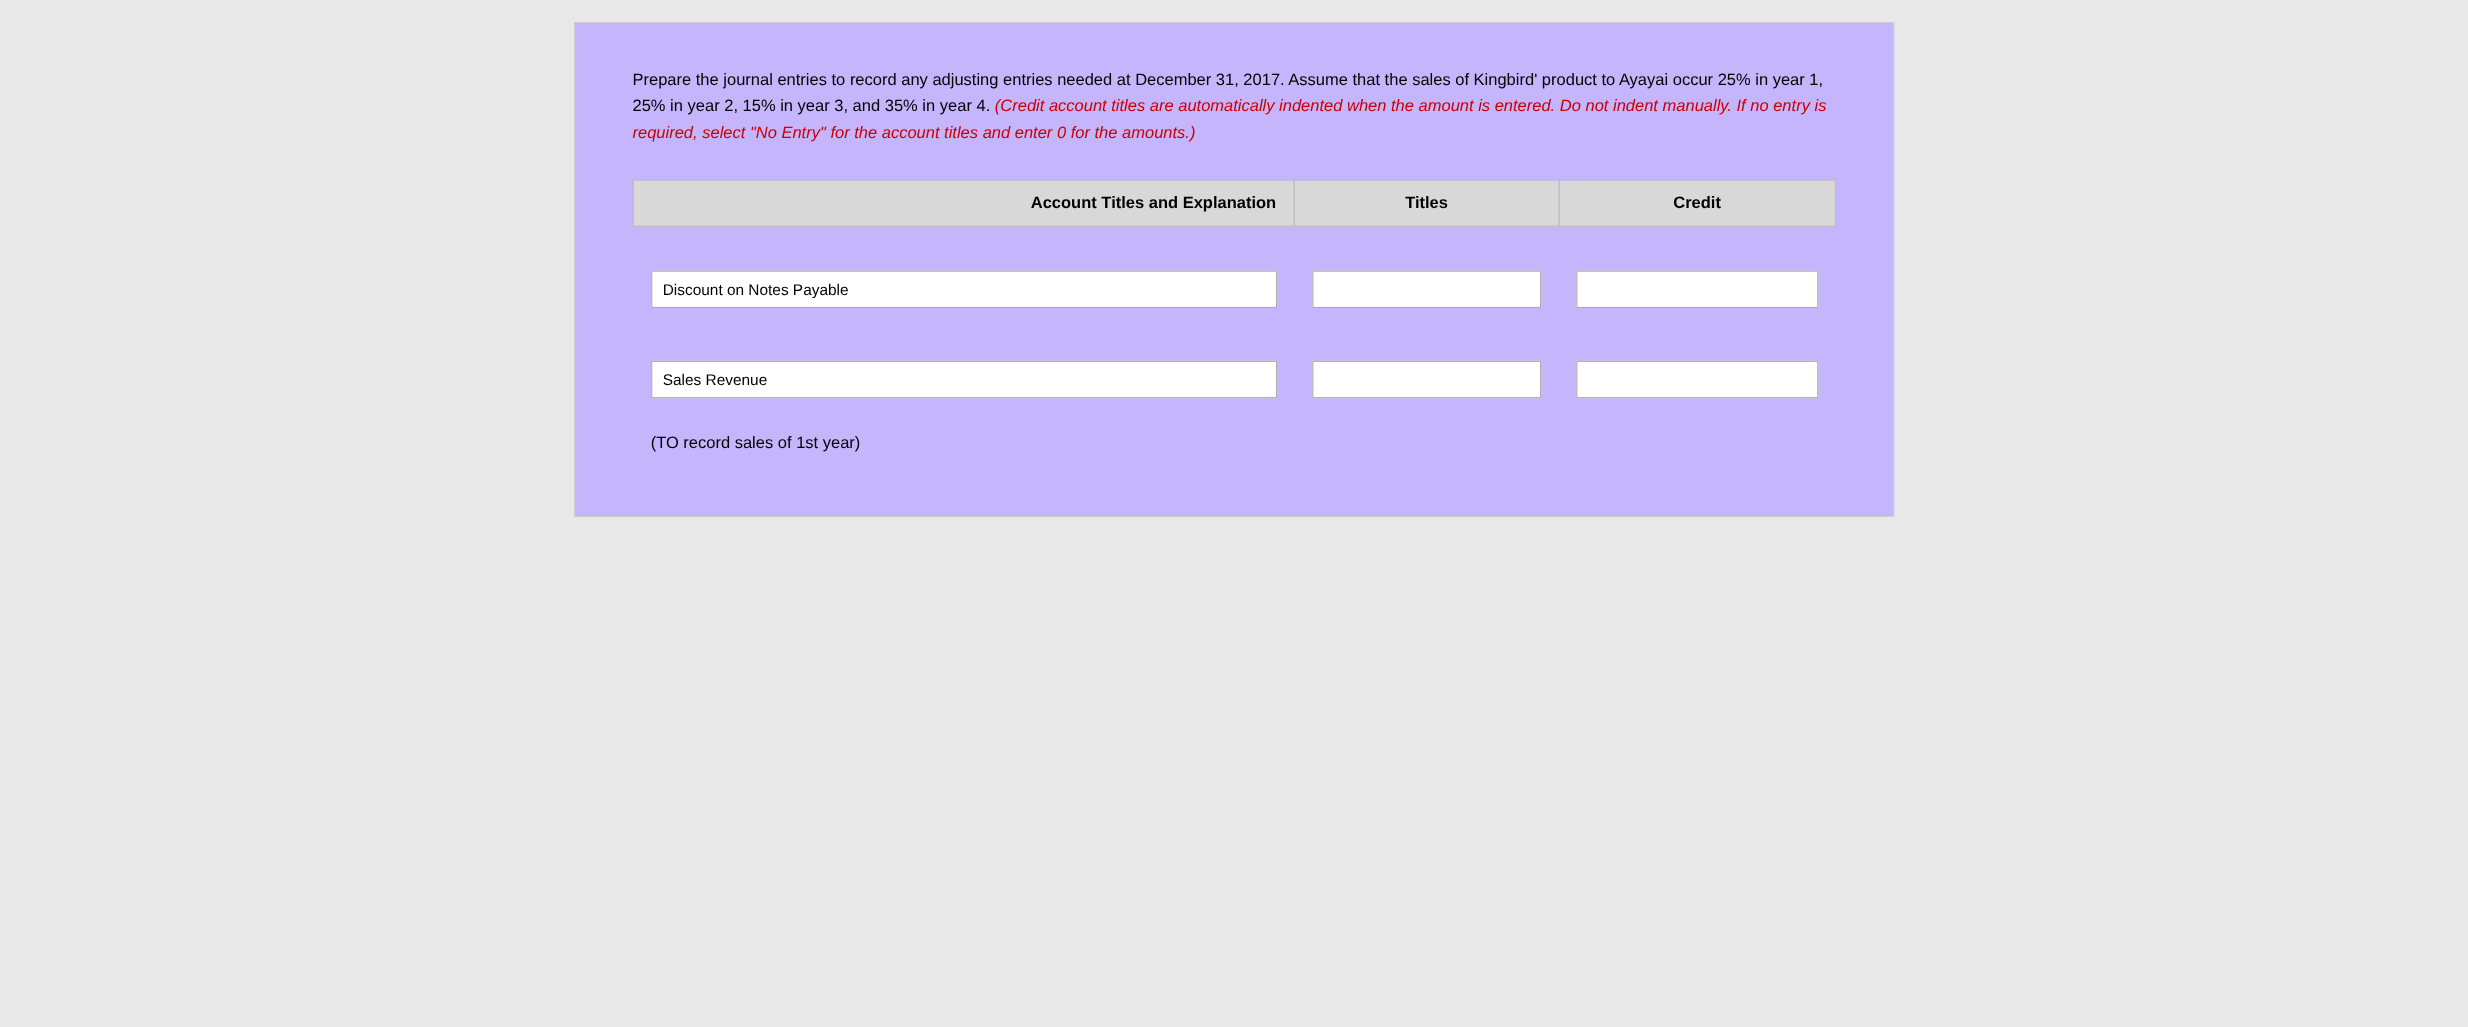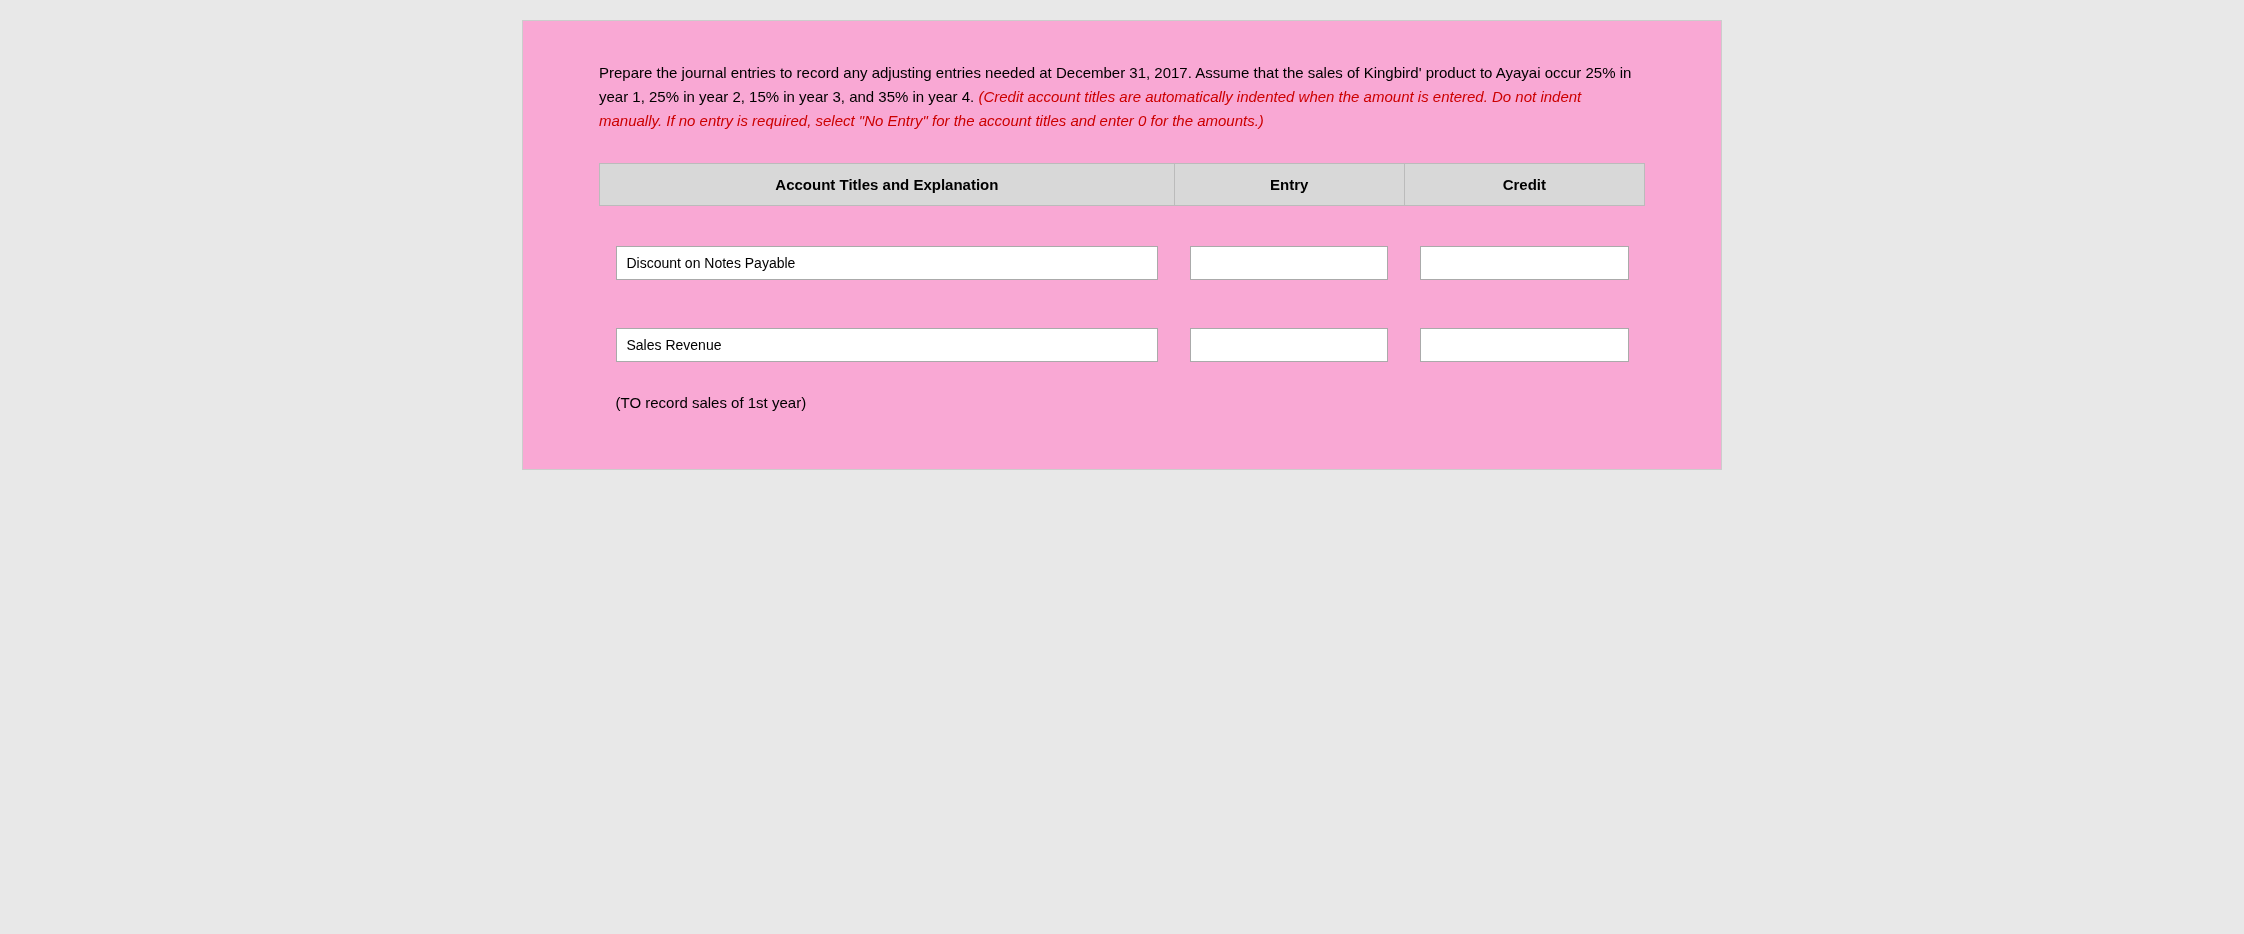--- a/index.html
+++ b/index.html
@@ -13,23 +13,23 @@
       font-size: 15px;
       background-color: #e8e8e8;
       display: flex;
       justify-content: center;
       align-items: flex-start;
       min-height: 100vh;
       padding: 20px;
     }
 
     .container {
-      background-color: #f9a8d4;
+      background-color: #c4b5fd;
       border: 1px solid #cccccc;
-      padding: 40px 76px;
+      padding: 40px 52px;
       max-width: 1200px;
       width: 100%;
     }
 
     .instructions {
       font-size: 15px;
       line-height: 1.6;
       color: #000000;
       margin-bottom: 30px;
     }
@@ -44,21 +44,21 @@
       border-collapse: collapse;
       margin-bottom: 10px;
     }
 
     .journal-table thead tr {
       background-color: #d8d8d8;
     }
 
     .journal-table thead th {
       padding: 12px 16px;
-      text-align: center;
+      text-align: right;
       font-weight: bold;
       font-size: 15px;
       border: 1px solid #bbbbbb;
     }
 
     .journal-table thead th.col-debit,
     .journal-table thead th.col-credit {
       text-align: center;
     }
 
@@ -107,21 +107,21 @@
 <div class="container">
   <div class="instructions">
     <span>Prepare the journal entries to record any adjusting entries needed at December 31, 2017. Assume that the sales of Kingbird' product to Ayayai occur 25% in year 1, 25% in year 2, 15% in year 3, and 35% in year 4.</span>
     <span class="red-italic">(Credit account titles are automatically indented when the amount is entered. Do not indent manually. If no entry is required, select "No Entry" for the account titles and enter 0 for the amounts.)</span>
   </div>
 
   <table class="journal-table">
     <thead>
       <tr>
         <th class="col-account">Account Titles and Explanation</th>
-        <th class="col-debit col-debit">Entry</th>
+        <th class="col-debit col-debit">Titles</th>
         <th class="col-credit col-credit">Credit</th>
       </tr>
     </thead>
     <tbody>
 
       <tr class="spacer-row">
           <td colspan="3"></td>
         </tr>
       <tr class="spacer-row">
           <td colspan="3"></td>

